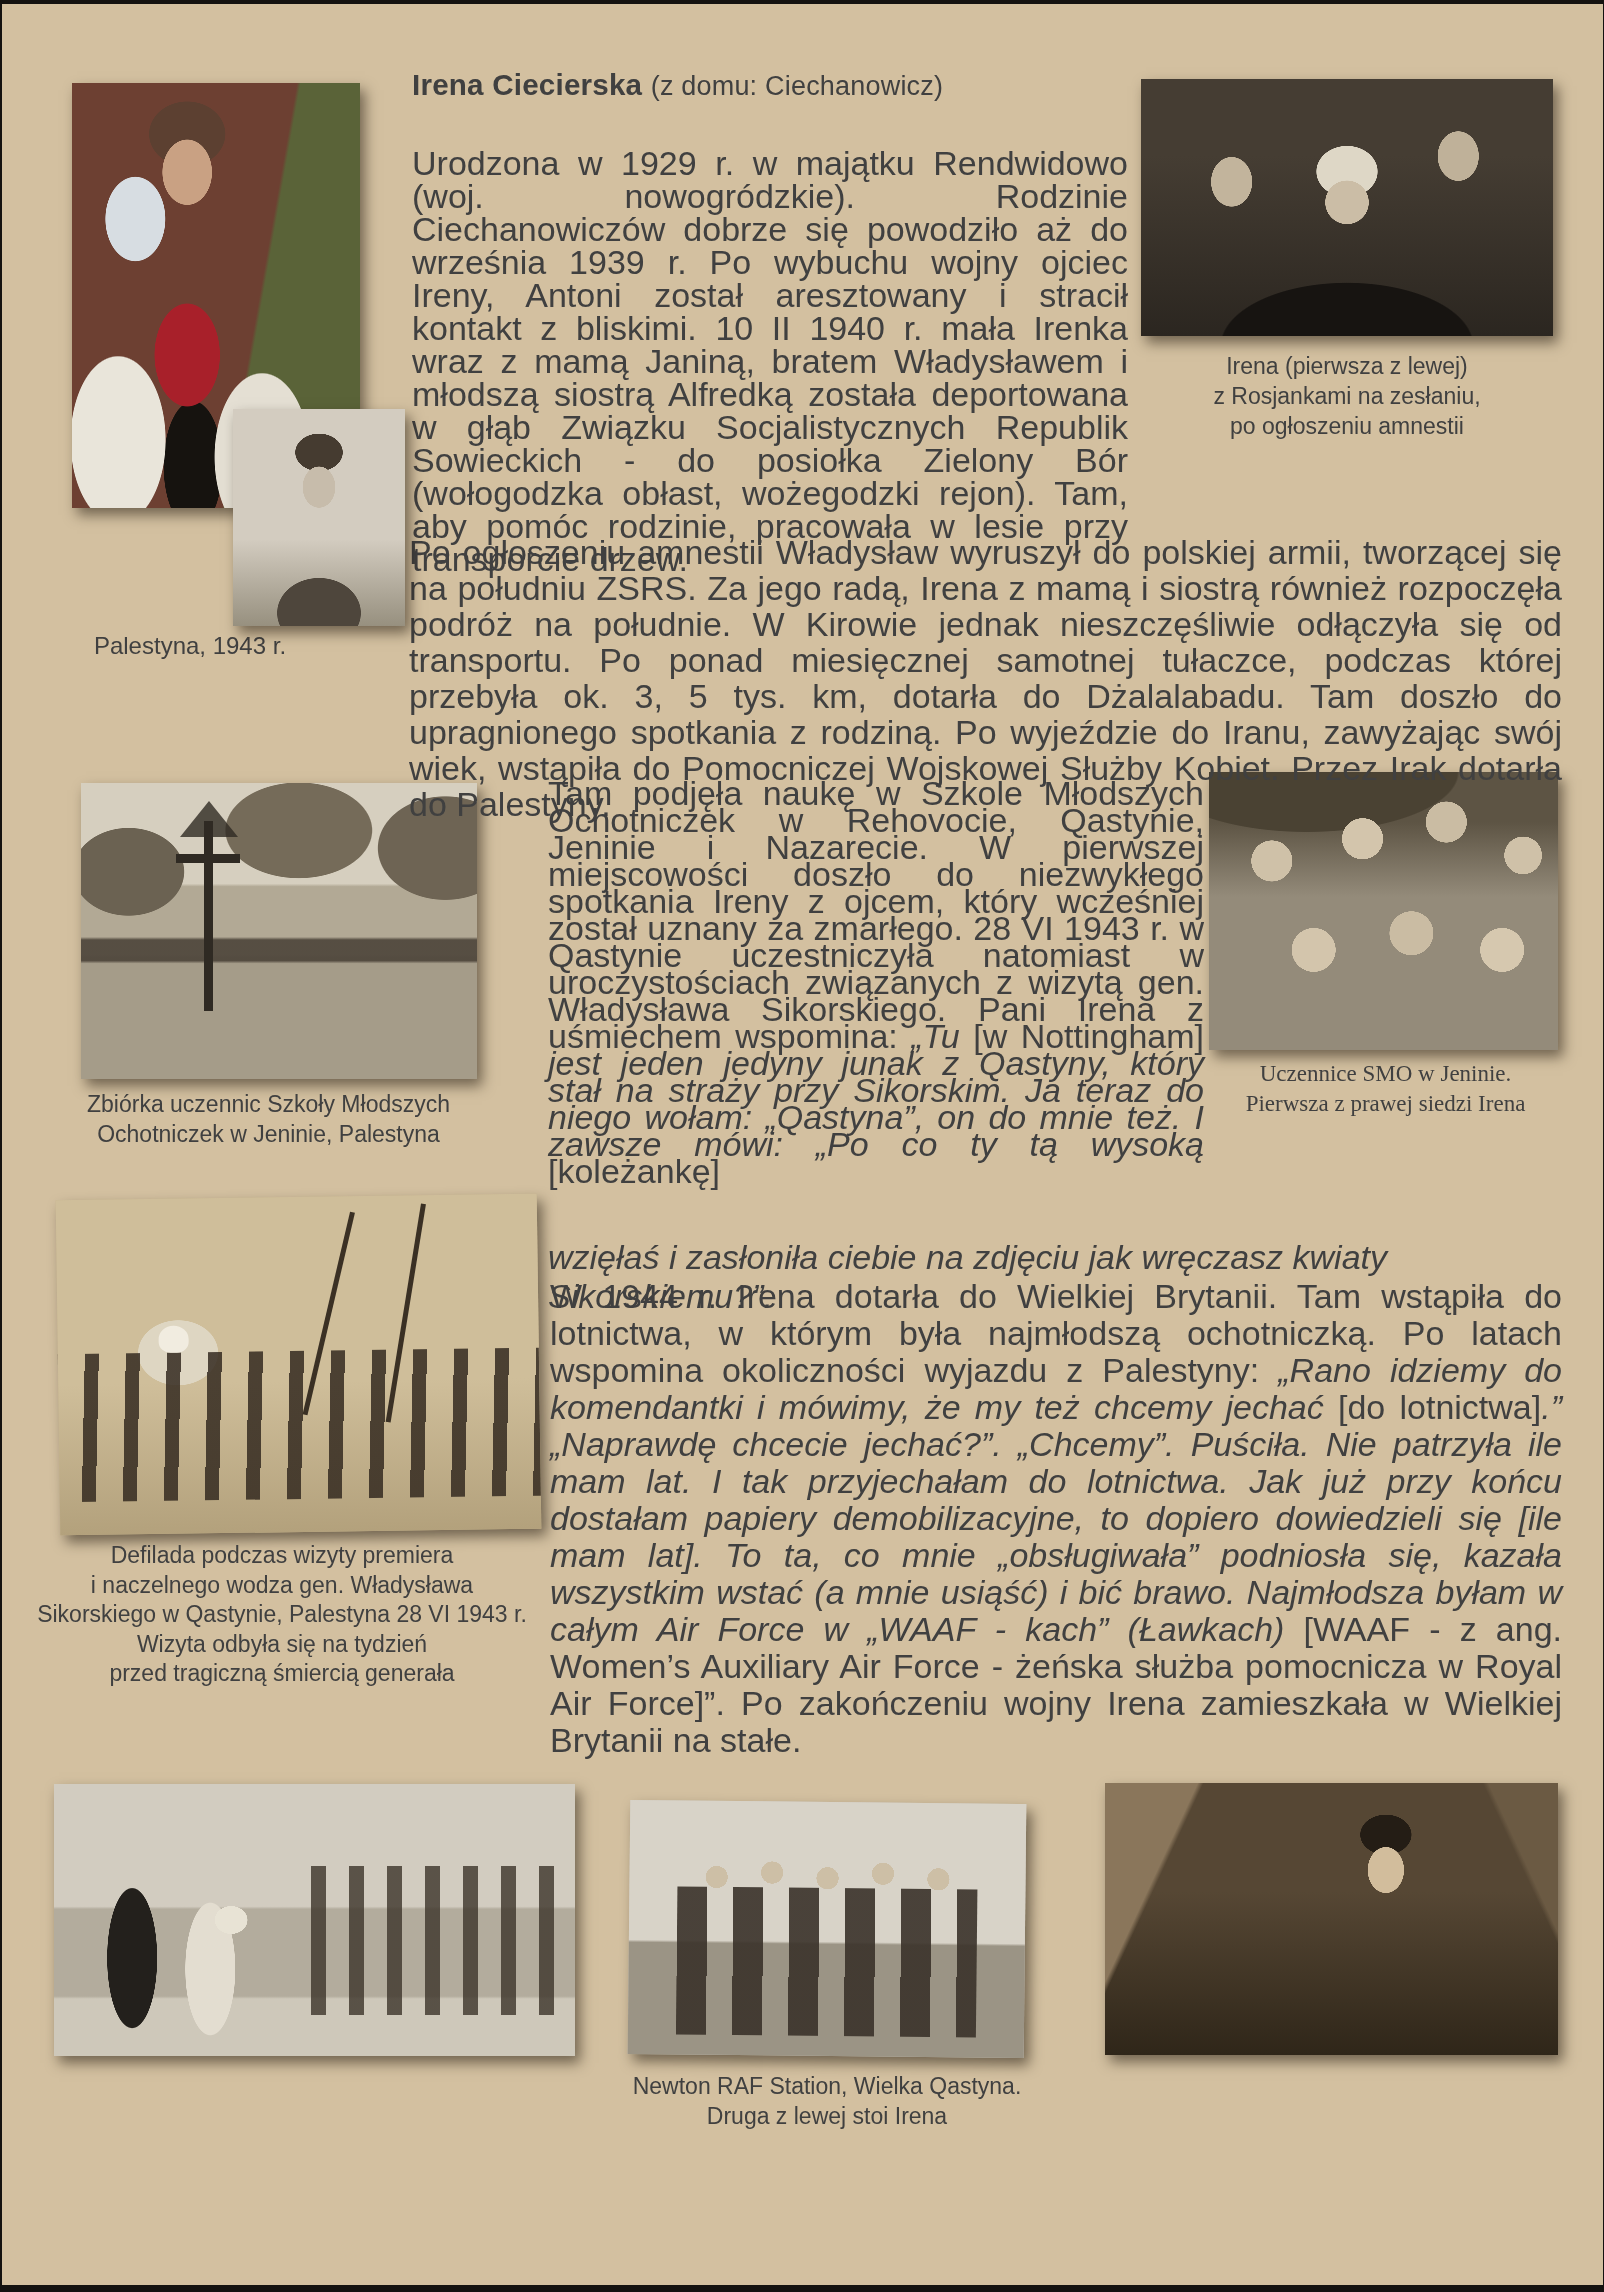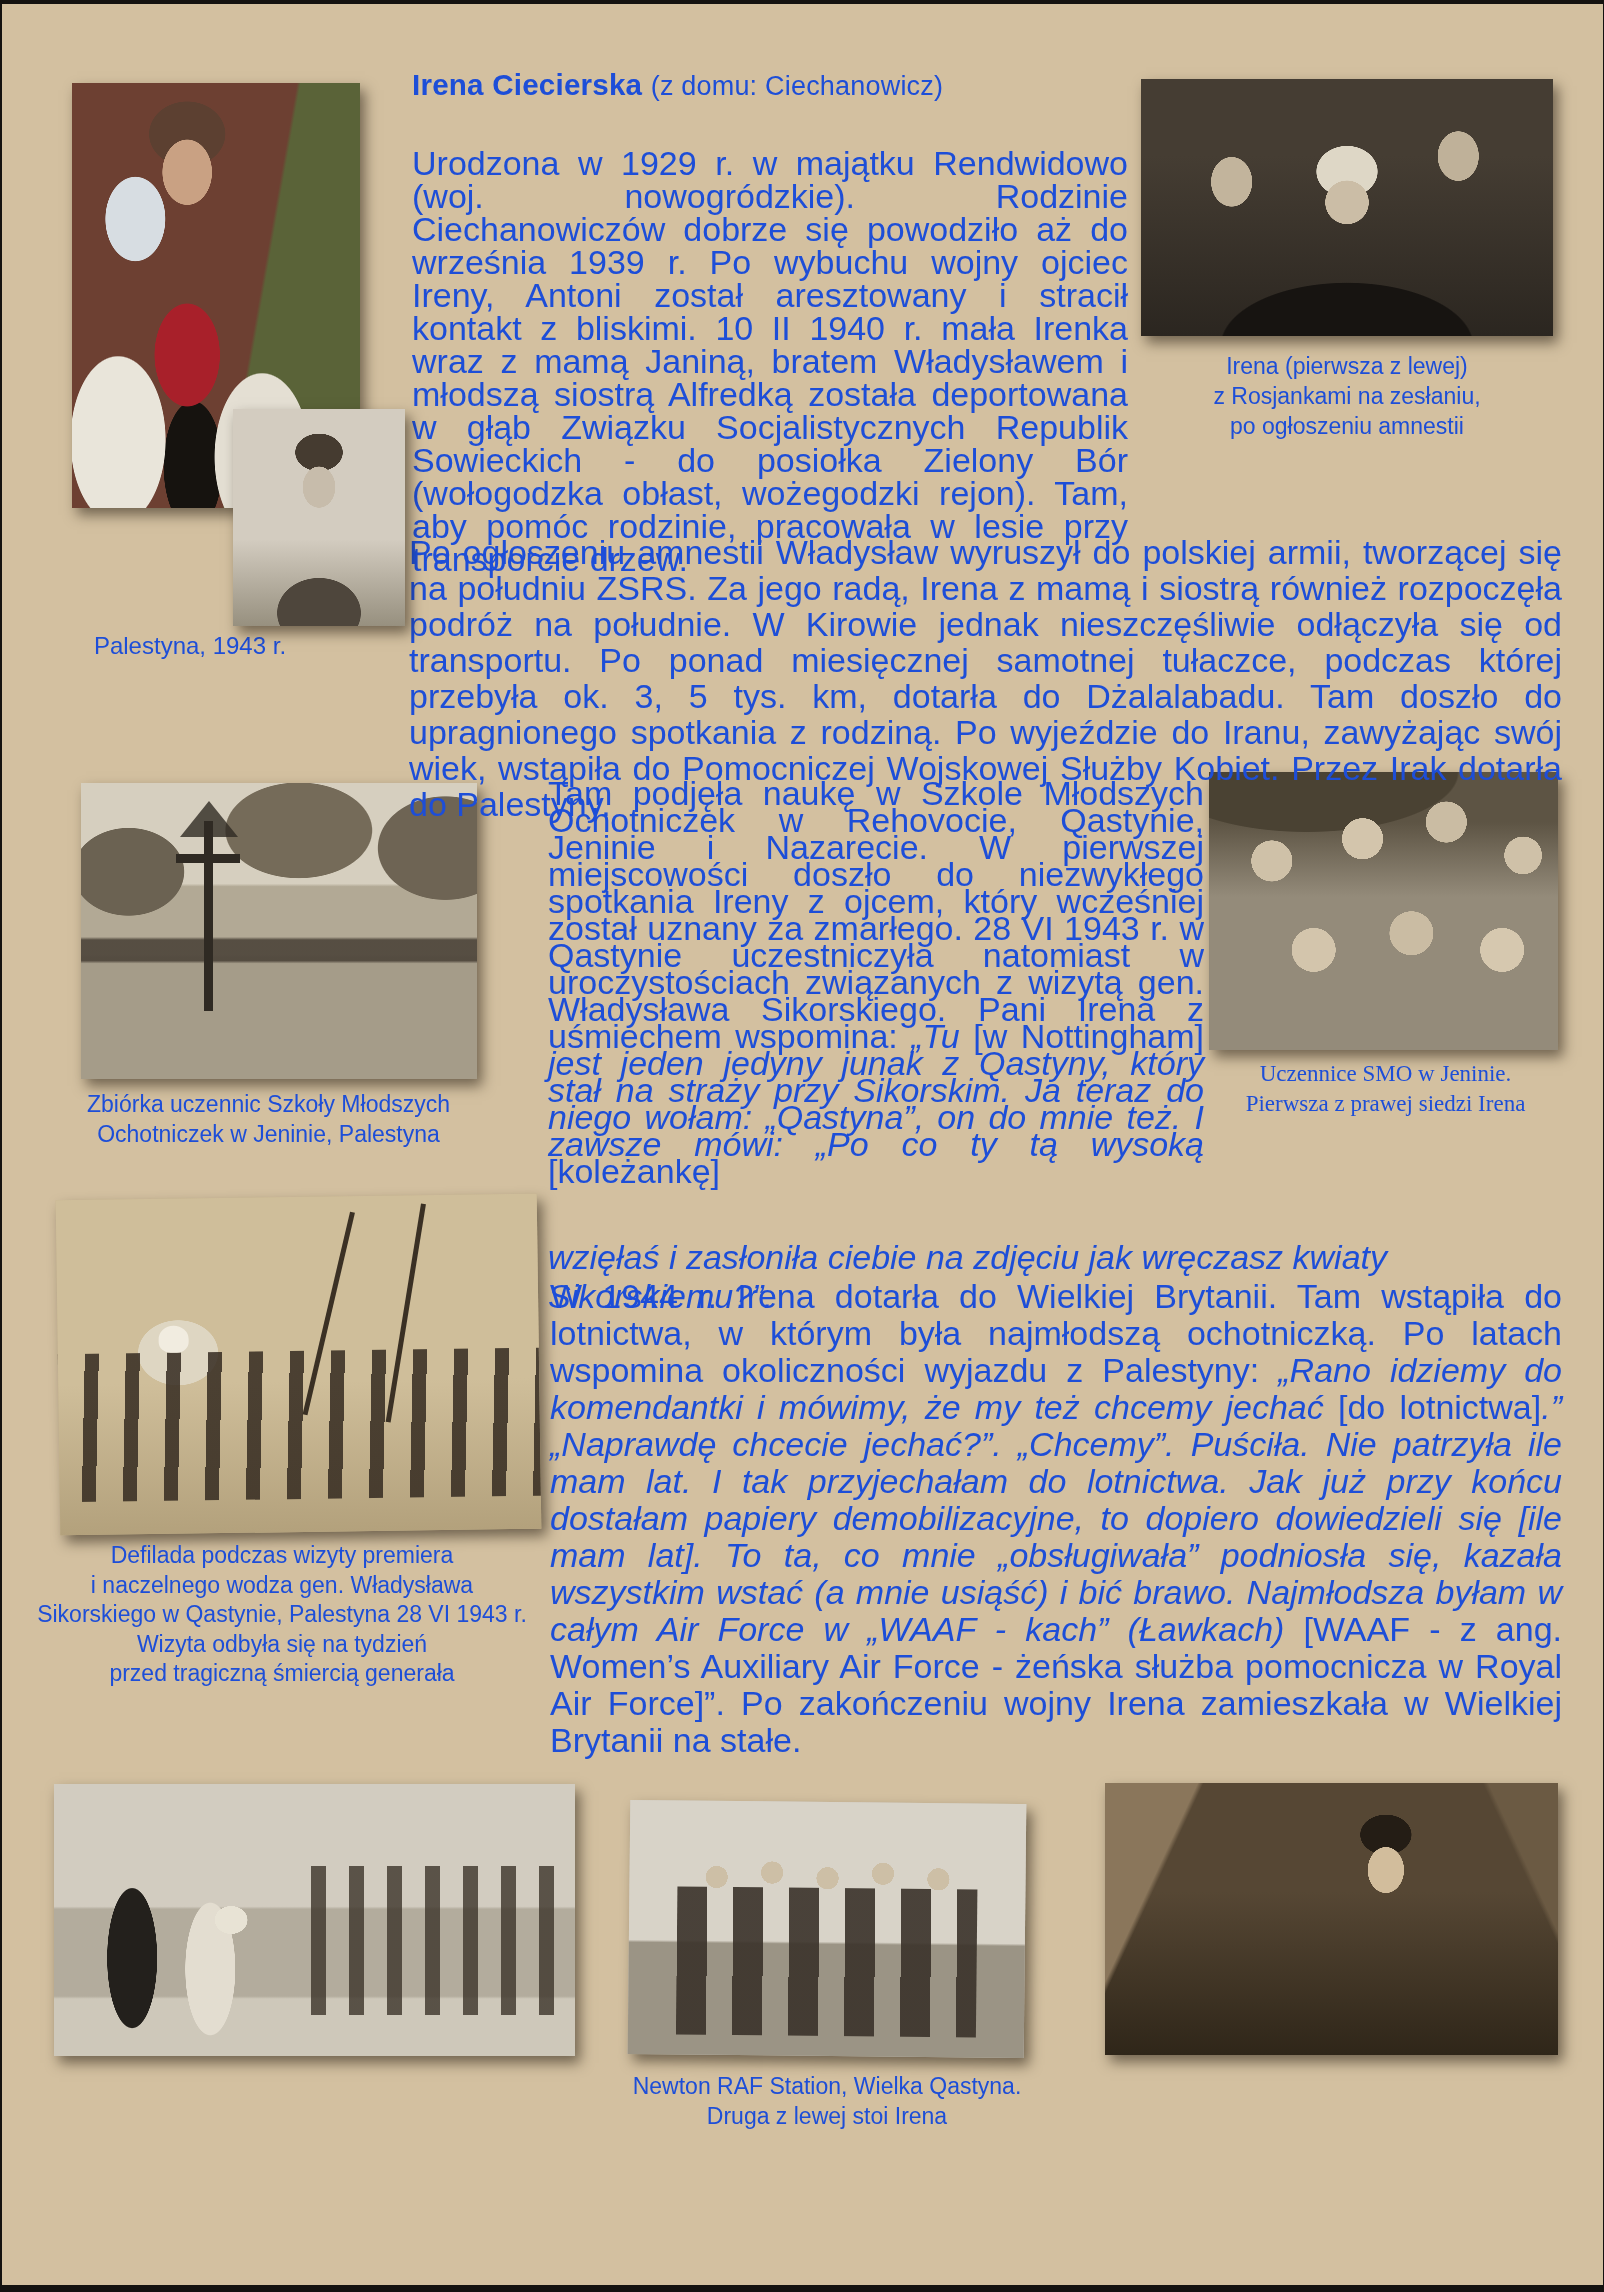--- a/index.html
+++ b/index.html
@@ -5,21 +5,21 @@
   html,body{margin:0;padding:0;background:#8f8270;}
   .page{
     position:relative;
     width:1605px;height:2293px;
     box-sizing:border-box;
     background:#d3c0a0;
     border:2.7px solid #141210;
     border-top-width:4.5px;
     border-bottom-width:8px;
     font-family:"Liberation Sans","DejaVu Sans",sans-serif;
-    color:#1d4ed8;
+    color:#404040;
     overflow:hidden;
   }
   .abs{position:absolute;}
   .photo{
     position:absolute;
     box-shadow:5.4px 7.2px 12.5px rgba(35,25,15,.55);
     background-repeat:no-repeat;
     background-size:cover;
   }
   .photo > div{position:absolute;}

